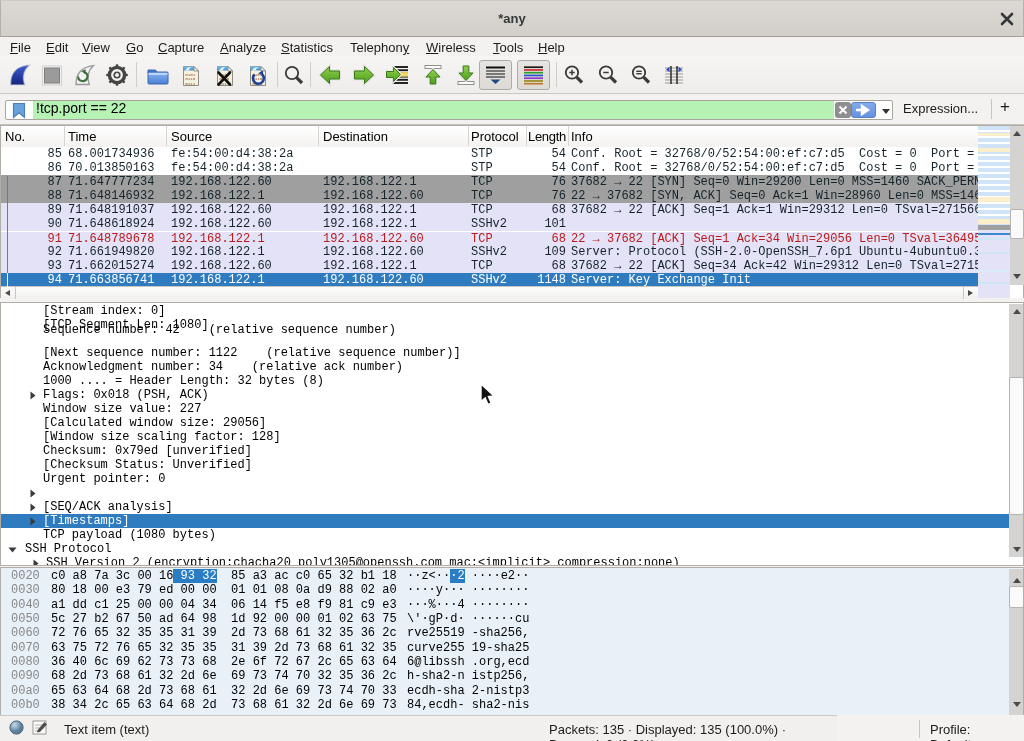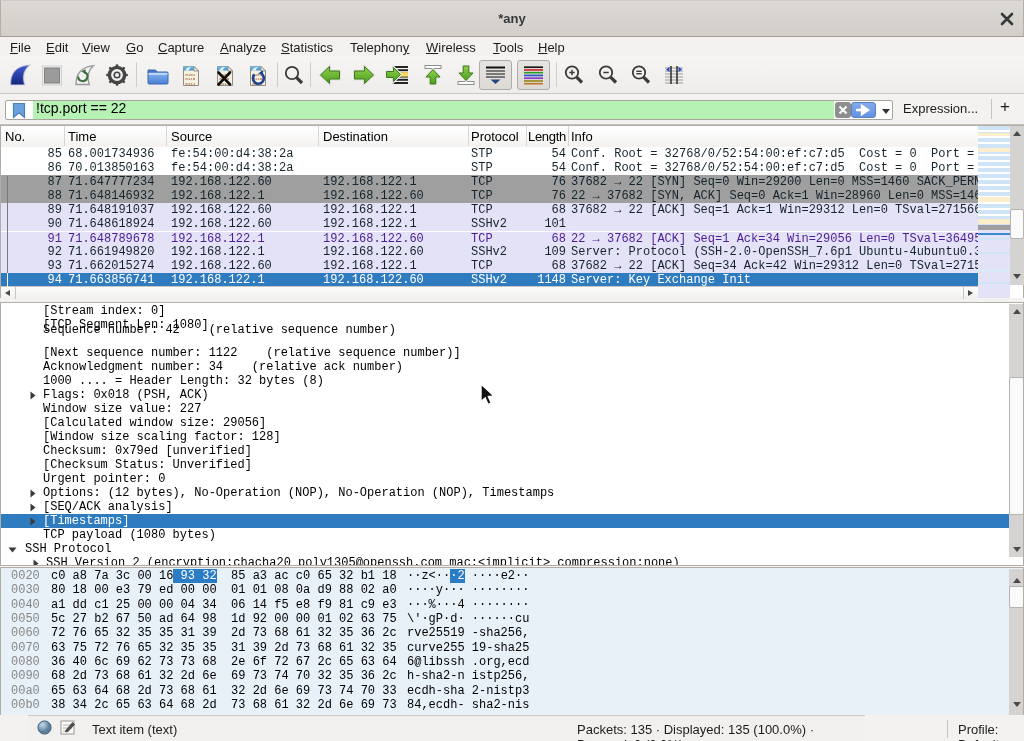--- a/index.html
+++ b/index.html
@@ -66,21 +66,21 @@
 .dline{position:absolute;left:0;width:1008px;height:14px;font-size:12px;line-height:14px;
   font-family:"Liberation Mono",monospace;color:#000;white-space:pre;}
 
 #hpane{left:0;top:567px;width:1024px;height:148px;background:#e8f0f8;
   border-left:1px solid #b1ada7;border-right:1px solid #b1ada7;border-top:1px solid #b1ada7;box-sizing:border-box;overflow:hidden;}
 .hrow{position:absolute;font-size:12px;line-height:14px;font-family:"Liberation Mono",monospace;white-space:pre;}
 .hoff{color:#888;}
 .hl{background:#2a7cc4;color:#fff;margin-top:44px;}
 
 #statusbar{left:0;top:715px;width:837px;height:26px;background:#f1f0ee;
-  border-top:1px solid #cbc7c2;box-sizing:border-box;margin-left:28px;}
+  border-top:1px solid #cbc7c2;box-sizing:border-box;}
 </style></head>
 <body>
 <div class="abs" id="titlebar"></div>
 <div class="abs" id="title">*any</div>
 <svg class="abs" style="left:998px;top:10px" width="18" height="18" viewBox="0 0 18 18">
     <path d="M4 4 L14 14 M14 4 L4 14" stroke="#35393b" stroke-width="2.6" stroke-linecap="round"></path>
   </svg>
 
 <div class="abs" id="menubar">
 <span class="menuitem" style="left:10px"><u>F</u>ile</span>
@@ -305,21 +305,21 @@
     <span class="hline" style="left:525px"></span>
     <span class="hline" style="left:567px"></span>
   </div>
   <div id="rows">
 <div class="prow mono" style="top:21px;background:#ffffff;color:#15242b"><span class="cno">85</span><span class="ctime">68.001734936</span><span class="csrc">fe:54:00:d4:38:2a</span><span class="cdst"></span><span class="cproto">STP</span><span class="clen">54</span><span class="cinfo">Conf. Root = 32768/0/52:54:00:ef:c7:d5  Cost = 0  Port = 0x8005</span></div>
 <div class="prow mono" style="top:35px;background:#ffffff;color:#15242b"><span class="cno">86</span><span class="ctime">70.013850163</span><span class="csrc">fe:54:00:d4:38:2a</span><span class="cdst"></span><span class="cproto">STP</span><span class="clen">54</span><span class="cinfo">Conf. Root = 32768/0/52:54:00:ef:c7:d5  Cost = 0  Port = 0x8005</span></div>
 <div class="prow mono" style="top:49px;background:#9f9f9f;color:#15242b"><span class="cno">87</span><span class="ctime">71.647777234</span><span class="csrc">192.168.122.60</span><span class="cdst">192.168.122.1</span><span class="cproto">TCP</span><span class="clen">76</span><span class="cinfo">37682 → 22 [SYN] Seq=0 Win=29200 Len=0 MSS=1460 SACK_PERM=1 TSv</span></div>
 <div class="prow mono" style="top:63px;background:#9f9f9f;color:#15242b"><span class="cno">88</span><span class="ctime">71.648146932</span><span class="csrc">192.168.122.1</span><span class="cdst">192.168.122.60</span><span class="cproto">TCP</span><span class="clen">76</span><span class="cinfo">22 → 37682 [SYN, ACK] Seq=0 Ack=1 Win=28960 Len=0 MSS=1460 SACK</span></div>
 <div class="prow mono" style="top:77px;background:#e4e2f7;color:#15242b"><span class="cno">89</span><span class="ctime">71.648191037</span><span class="csrc">192.168.122.60</span><span class="cdst">192.168.122.1</span><span class="cproto">TCP</span><span class="clen">68</span><span class="cinfo">37682 → 22 [ACK] Seq=1 Ack=1 Win=29312 Len=0 TSval=2715669 TSec</span></div>
 <div class="prow mono" style="top:91px;background:#e4e2f7;color:#15242b"><span class="cno">90</span><span class="ctime">71.648618924</span><span class="csrc">192.168.122.60</span><span class="cdst">192.168.122.1</span><span class="cproto">SSHv2</span><span class="clen">101</span></div>
-<div class="prow mono" style="top:106px;background:#e4e2f7;color:#4c1d95"><span class="cno">91</span><span class="ctime">71.648789678</span><span class="csrc">192.168.122.1</span><span class="cdst">192.168.122.60</span><span class="cproto">TCP</span><span class="clen">68</span><span class="cinfo">22 → 37682 [ACK] Seq=1 Ack=34 Win=29056 Len=0 TSval=36495772 TS</span></div>
+<div class="prow mono" style="top:106px;background:#e4e2f7;color:#b91c1c"><span class="cno">91</span><span class="ctime">71.648789678</span><span class="csrc">192.168.122.1</span><span class="cdst">192.168.122.60</span><span class="cproto">TCP</span><span class="clen">68</span><span class="cinfo">22 → 37682 [ACK] Seq=1 Ack=34 Win=29056 Len=0 TSval=36495772 TS</span></div>
 <div class="prow mono" style="top:119px;background:#e4e2f7;color:#15242b"><span class="cno">92</span><span class="ctime">71.661949820</span><span class="csrc">192.168.122.1</span><span class="cdst">192.168.122.60</span><span class="cproto">SSHv2</span><span class="clen">109</span><span class="cinfo">Server: Protocol (SSH-2.0-OpenSSH_7.6p1 Ubuntu-4ubuntu0.3)</span></div>
 <div class="prow mono" style="top:133px;background:#e4e2f7;color:#15242b"><span class="cno">93</span><span class="ctime">71.662015274</span><span class="csrc">192.168.122.60</span><span class="cdst">192.168.122.1</span><span class="cproto">TCP</span><span class="clen">68</span><span class="cinfo">37682 → 22 [ACK] Seq=34 Ack=42 Win=29312 Len=0 TSval=2715671 TS</span></div>
 <div class="prow mono" style="top:147px;background:#2e7bc0;color:#ffffff"><span class="cno">94</span><span class="ctime">71.663856741</span><span class="csrc">192.168.122.1</span><span class="cdst">192.168.122.60</span><span class="cproto">SSHv2</span><span class="clen">1148</span><span class="cinfo">Server: Key Exchange Init</span></div>
 </div>
   <div class="abs" id="minimap">
     <div class="abs" style="left:0;top:0;width:32px;height:99px;background:repeating-linear-gradient(#cfe4f6 0px,#cfe4f6 4px,#ffffff 4px,#ffffff 6px)"></div>
     <div class="abs" style="left:0;top:7px;width:32px;height:3px;background:#fbeecb"></div>
     <div class="abs" style="left:0;top:22px;width:32px;height:4px;background:#fbeecb"></div>
     <div class="abs" style="left:0;top:71px;width:32px;height:5px;background:#fbeecb"></div>
     <div class="abs" style="left:0;top:93px;width:32px;height:5px;background:#fbeecb"></div>
@@ -361,21 +361,21 @@
           <path d="M1.5 0.5 L6.5 4.5 L1.5 8.5 z" fill="#3a3a3a"></path>
         </svg><span style="position:absolute;left:42px">Flags: 0x018 (PSH, ACK)</span></div>
 <div class="dline" style="top:99px;"><span style="position:absolute;left:42px">Window size value: 227</span></div>
 <div class="dline" style="top:113px;padding-left:20px;"><span style="position:absolute;left:42px">[Calculated window size: 29056]</span></div>
 <div class="dline" style="top:127px;"><span style="position:absolute;left:42px">[Window size scaling factor: 128]</span></div>
 <div class="dline" style="top:141px;"><span style="position:absolute;left:42px">Checksum: 0x79ed [unverified]</span></div>
 <div class="dline" style="top:155px;"><span style="position:absolute;left:42px">[Checksum Status: Unverified]</span></div>
 <div class="dline" style="top:169px;"><span style="position:absolute;left:42px">Urgent pointer: 0</span></div>
 <div class="dline" style="top:183px;"><svg style="position:absolute;left:28px;top:3px" width="8" height="9" viewBox="0 0 8 9">
           <path d="M1.5 0.5 L6.5 4.5 L1.5 8.5 z" fill="#3a3a3a"></path>
-        </svg><span style="position:absolute;left:42px">Options: (12 bytes), No-Operation (NOP), No-Operation (NOP), Timestamps</span></div>
+        </svg></div>
 <div class="dline" style="top:197px;"><svg style="position:absolute;left:28px;top:3px" width="8" height="9" viewBox="0 0 8 9">
           <path d="M1.5 0.5 L6.5 4.5 L1.5 8.5 z" fill="#3a3a3a"></path>
         </svg><span style="position:absolute;left:42px">[SEQ/ACK analysis]</span></div>
 <div class="dline" style="top:211px;background:#2e7bc0;color:#fff;"><svg style="position:absolute;left:28px;top:3px" width="8" height="9" viewBox="0 0 8 9">
           <path d="M1.5 0.5 L6.5 4.5 L1.5 8.5 z" fill="#3a3a3a"></path>
         </svg><span style="position:absolute;left:42px">[Timestamps]</span></div>
 <div class="dline" style="top:225px;"><span style="position:absolute;left:42px">TCP payload (1080 bytes)</span></div>
 <div class="dline" style="top:239px;"><svg style="position:absolute;left:7px;top:4px" width="9" height="8" viewBox="0 0 9 8">
           <path d="M0.5 1.5 L8.5 1.5 L4.5 6.5 z" fill="#3a3a3a"></path>
         </svg><span style="position:absolute;left:24px">SSH Protocol</span></div>

